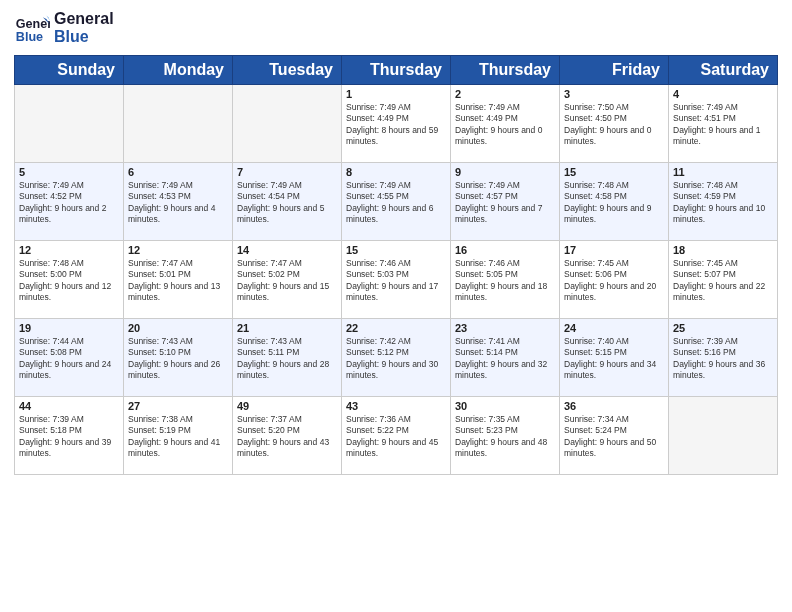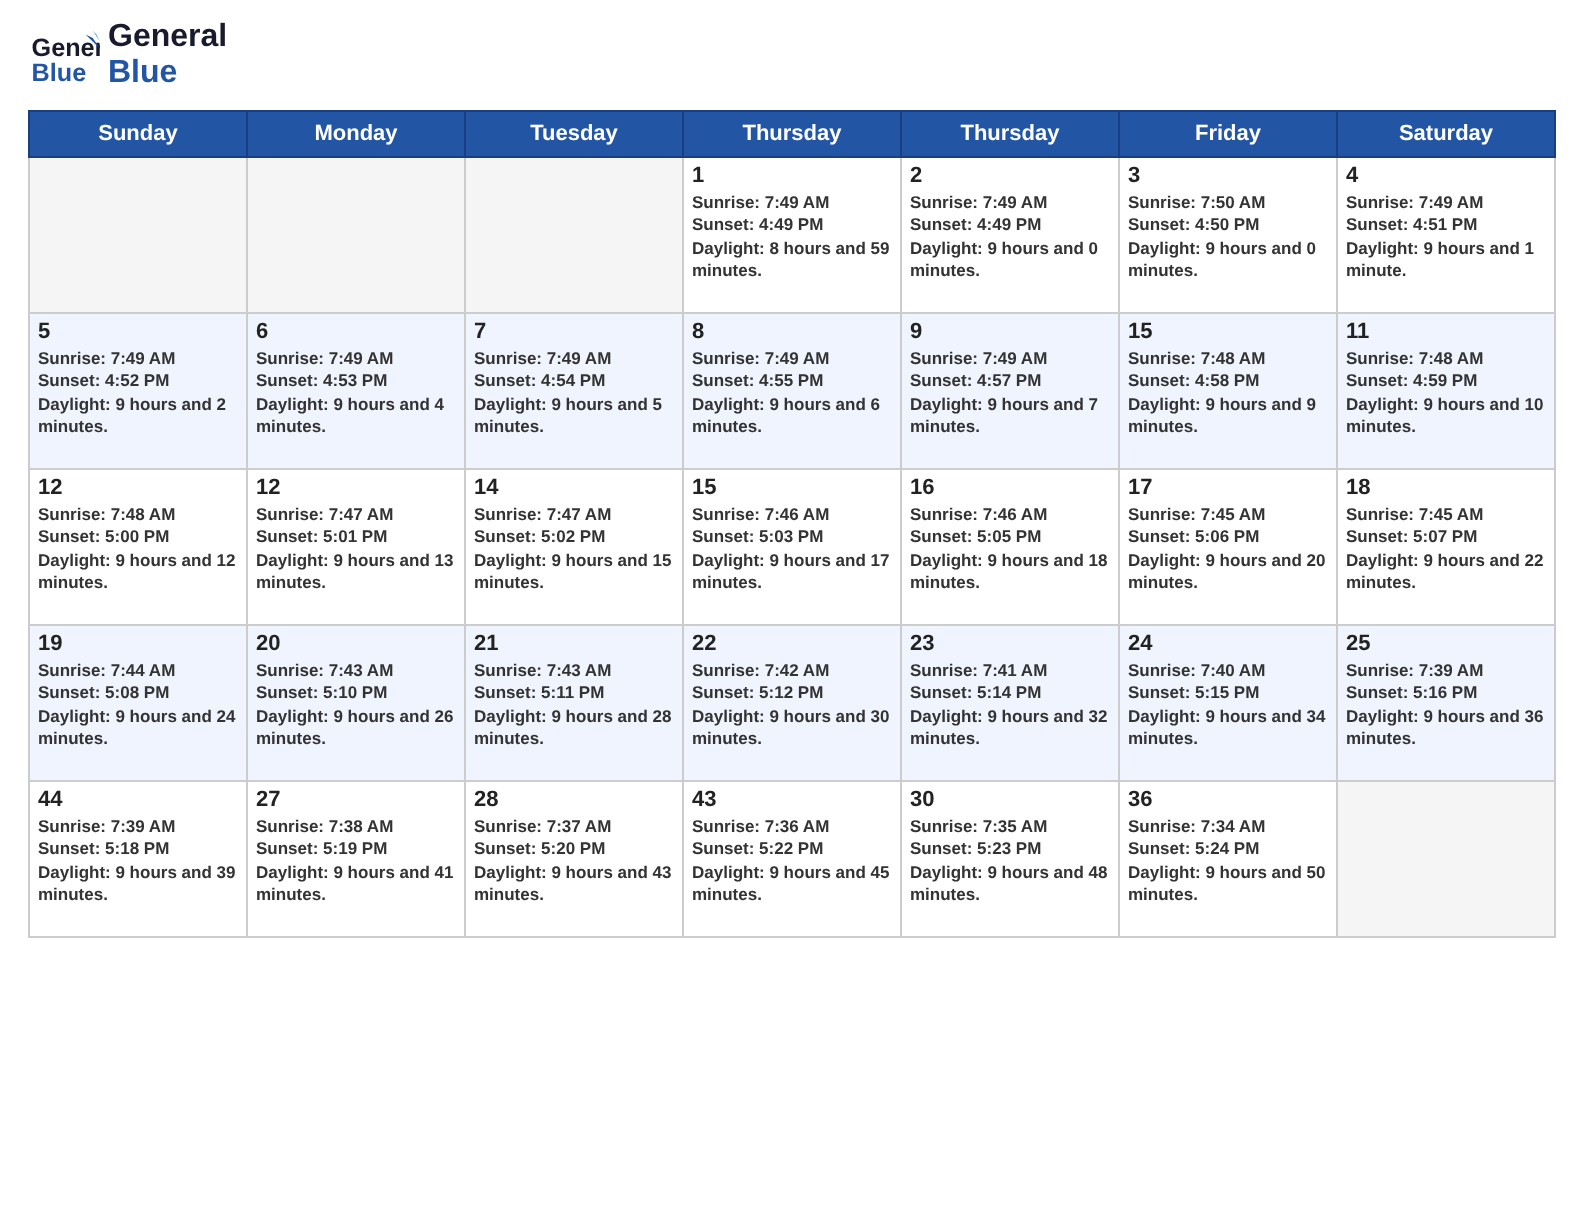--- a/index.html
+++ b/index.html
@@ -43,24 +43,24 @@
       color: #444;
     }
     .calendar {
       width: 100%;
       border-collapse: collapse;
       border: 1px solid #ccc;
     }
     .calendar th {
       background: #2255a4;
       color: #fff;
-      font-size: 11px;
+      font-size: 16px;
       font-weight: bold;
       padding: 5px 8px;
-      text-align: center;
+      text-align: right;
       border: 1px solid #1a3f80;
     }
     .calendar td {
       vertical-align: top;
       border: 1px solid #ccc;
       padding: 3px 4px;
       width: calc(100% / 7);
       height: 78px;
       font-size: 9px;
       color: #333;
@@ -79,21 +79,20 @@
       font-size: 11px;
       font-weight: bold;
       color: #222;
       display: block;
       margin-bottom: 2px;
     }
     .cell-text {
       font-size: 8.5px;
       line-height: 1.35;
       color: #333;
-      font-weight: bold;
     }
     
     .row-even td { background: #eef2fb; }
     .row-odd td { background: #ffffff; }
     td.empty { background: #f5f5f5 !important; }
   </style>
 </head>
 <body>
 
 <div class="page">
@@ -243,21 +242,21 @@
         <tr class="row-odd">
           <td>
             <span class="day-num">44</span>
             <div class="cell-text">Sunrise: 7:39 AM<br>Sunset: 5:18 PM<br>Daylight: 9 hours and 39 minutes.</div>
           </td>
           <td>
             <span class="day-num">27</span>
             <div class="cell-text">Sunrise: 7:38 AM<br>Sunset: 5:19 PM<br>Daylight: 9 hours and 41 minutes.</div>
           </td>
           <td>
-            <span class="day-num">28</span>
+            <span class="day-num">49</span>
             <div class="cell-text">Sunrise: 7:37 AM<br>Sunset: 5:20 PM<br>Daylight: 9 hours and 43 minutes.</div>
           </td>
           <td>
             <span class="day-num">43</span>
             <div class="cell-text">Sunrise: 7:36 AM<br>Sunset: 5:22 PM<br>Daylight: 9 hours and 45 minutes.</div>
           </td>
           <td>
             <span class="day-num">30</span>
             <div class="cell-text">Sunrise: 7:35 AM<br>Sunset: 5:23 PM<br>Daylight: 9 hours and 48 minutes.</div>
           </td>

